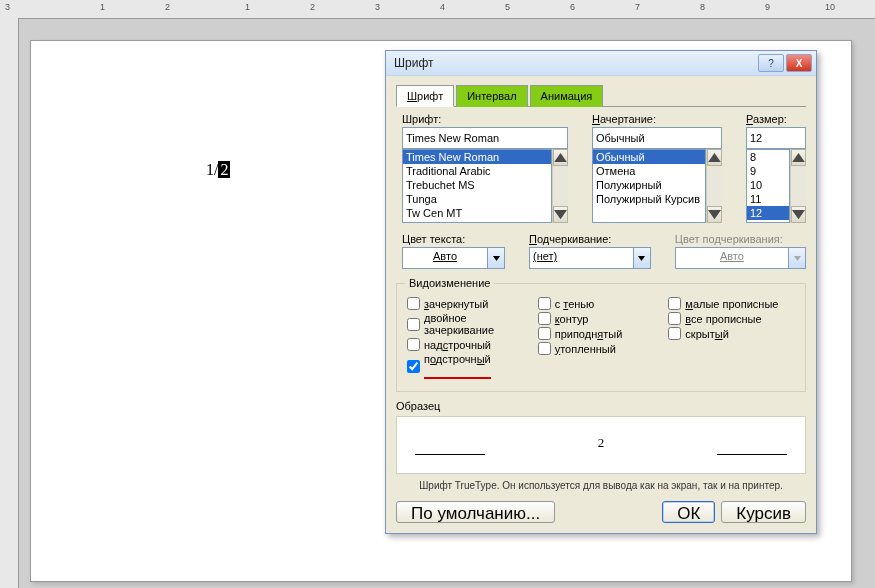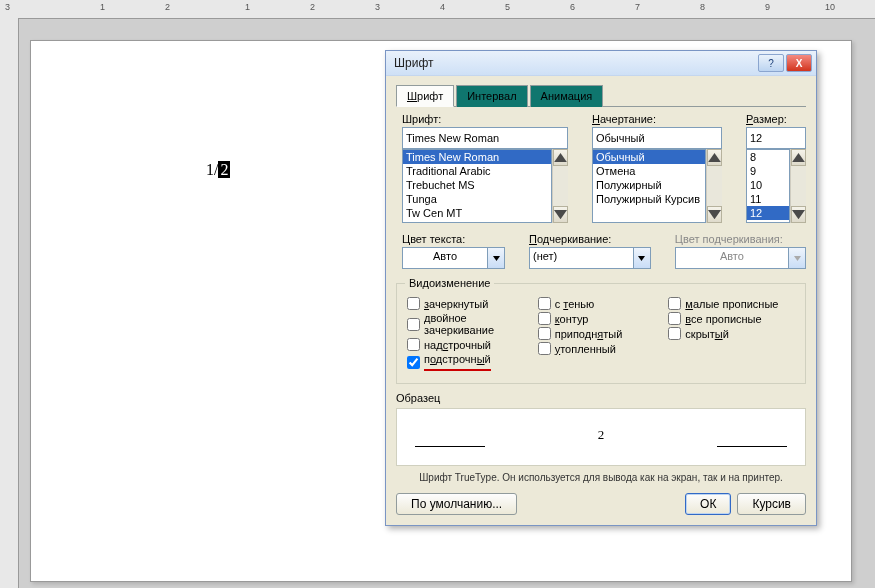--- a/index.html
+++ b/index.html
@@ -11,49 +11,49 @@
 .fraction .num { text-decoration:underline; text-decoration-color:#c00; text-decoration-thickness:2px; text-underline-offset:-2px; }
 .fraction .den { background:#000; color:#fff; padding:0 2px; }
 .dialog { position:absolute; top:50px; left:385px; width:430px; background:#ece9d8; border:1px solid #7a95c4; box-shadow:3px 3px 6px rgba(0,0,0,0.3); }
 .titlebar { height:24px; background:linear-gradient(#e9f1fb,#cee0f6); border-bottom:1px solid #c4d6ee; display:flex; align-items:center; padding:0 4px; }
 .titlebar .title { flex:1; font-size:12px; color:#222; padding-left:4px; }
 .titlebar button { width:26px; height:18px; margin-left:2px; border:1px solid #8aa5cf; border-radius:2px; font-size:10px; cursor:pointer; }
 .btn-help { background:linear-gradient(#eaf2fb,#bcd4f1); color:#1a3e78; }
 .btn-close { background:linear-gradient(#f48b82,#d2341d); color:#fff; font-weight:bold; }
 .dlg-body { padding:8px 10px 10px; }
 .tabs { display:flex; border-bottom:1px solid #919b9c; }
-.tab { padding:4px 10px; border:1px solid #919b9c; border-bottom:none; background:#0f766e; margin-right:2px; position:relative; top:1px; cursor:pointer; }
+.tab { padding:4px 10px; border:1px solid #919b9c; border-bottom:none; background:#84cc16; margin-right:2px; position:relative; top:1px; cursor:pointer; }
 .tab.active { background:#fcfcfa; border-bottom:1px solid #fcfcfa; }
 .row { display:flex; gap:24px; margin-top:6px;padding-left:6px; }
 .col { display:flex; flex-direction:column; }
 .lbl { margin-bottom:2px; }
 .textbox { border:1px solid #7f9db9; background:#fff; padding:2px 3px; height:16px; font-size:11px; }
 .listbox { border:1px solid #7f9db9; background:#fff; height:72px; overflow:hidden; }
 .listbox .item { padding:1px 3px; white-space:nowrap; }
 .listbox .sel { background:#316ac5; color:#fff; }
 .combo { display:flex; }
-.combo .textbox { flex:1; }
+.combo .textbox { flex:1;text-decoration:underline; }
 .combo-btn { width:16px; border:1px solid #7f9db9; border-left:none; background:linear-gradient(#eef4fc,#c9ddf6); display:flex; align-items:center; justify-content:center; cursor:pointer; }
 .combo-btn svg { width:7px; height:5px; }
 .scrollbar { width:15px; background:#e9e7db; border-left:1px solid #cfccc0; display:flex; flex-direction:column; }
 .sb-btn { height:15px; background:linear-gradient(#f5f3ea,#dedacb); border:1px solid #b6b29d; display:flex; align-items:center; justify-content:center; cursor:pointer; }
 .sb-track { flex:1; }
 fieldset { border:1px solid #d0d0bf; margin:8px 0 0; padding:6px 8px 10px; }
 legend { padding:0 4px; }
 .chk-row { display:flex; align-items:center; margin:2px 2px; }
 .chk-row input { margin:0 4px 0 0; }
-.underline-red { border-bottom:2px solid #c00; padding-bottom:4px; }
+.underline-red { border-bottom:2px solid #c00; padding-bottom:12px; }
 .effects-cols { display:flex; }
 .effects-cols .c { flex:1; }
 .sample-box { border:1px solid #d0d0bf; background:#fff; height:56px; margin-top:4px; position:relative; }
 .sample-box .line { position:absolute; bottom:18px; height:1px; background:#000; width:70px; }
 .sample-box .num2 { position:absolute; bottom:22px; left:50%; transform:translateX(-50%); font-family:'Times New Roman',serif; font-size:13px; }
 .footnote { font-size:10px; color:#333; text-align:center; margin-top:6px; }
 .dlg-buttons { display:flex; gap:6px; margin-top:10px; }
-.dlg-btn { padding:2px 14px; border:1px solid #919b9c; background:linear-gradient(#fdfdfd,#ece9d8); border-radius:3px; cursor:pointer; font-size:12px; height:22px; }
+.dlg-btn { padding:2px 14px; border:1px solid #919b9c; background:linear-gradient(#fdfdfd,#ece9d8); border-radius:3px; cursor:pointer; font-size:17px; height:22px; }
 .default-btn { border:1px solid #3169c6; box-shadow:0 0 0 1px #bcd4f1 inset; }
 u.a { text-decoration:underline; }
 .disabled { color:#888; }
 </style>
 </head>
 <body>
 
 <div class="ruler-h">
   <span class="mark" style="left:5px">3</span>
   <span class="mark" style="left:100px">1</span>

